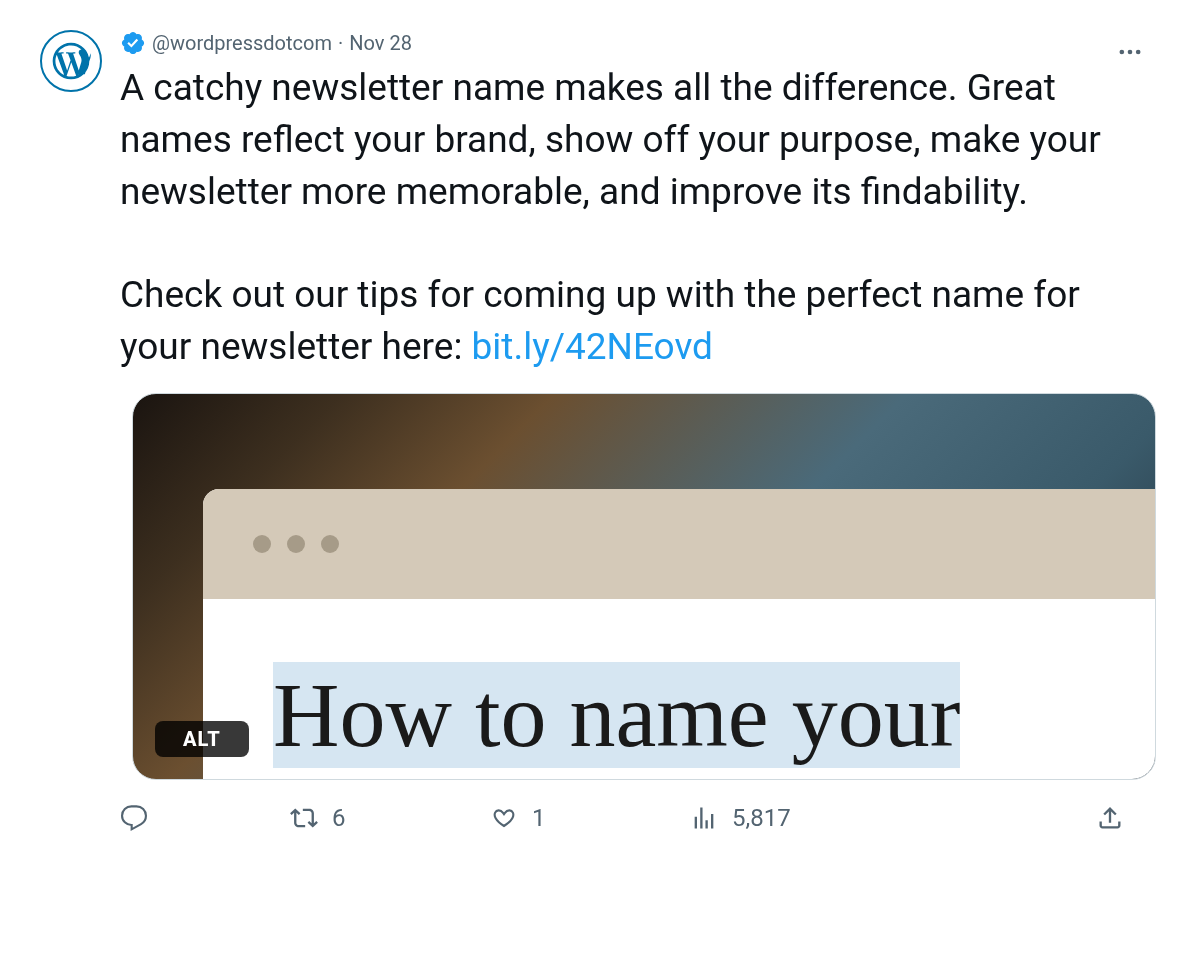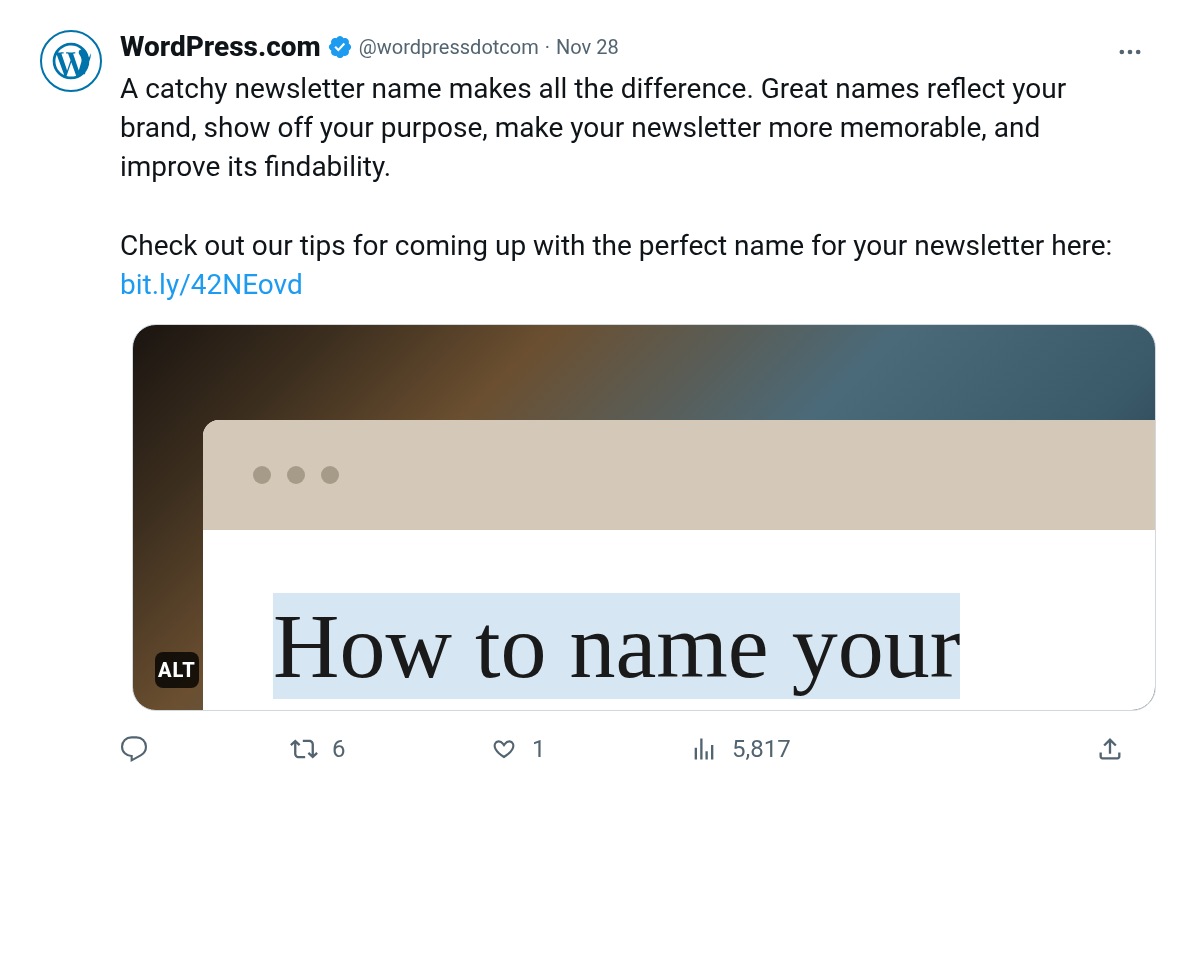--- a/index.html
+++ b/index.html
@@ -63,21 +63,21 @@
     .more-button {
       position: absolute;
       top: 8px;
       right: 0;
       color: #536471;
       display: flex;
       align-items: center;
       cursor: pointer;
     }
     .tweet-text {
-      font-size: 28px;
+      font-size: 37px;
       line-height: 1.4;
       color: #0f1419;
       margin-bottom: 20px;
       white-space: pre-wrap;
     }
     .link {
       color: #1d9bf0;
       text-decoration: none;
     }
     .card-image {
@@ -136,21 +136,21 @@
       height: 60px;
     }
     .alt-badge {
       position: absolute;
       left: 22px;
       bottom: 22px;
       background: rgba(0,0,0,0.78);
       color: #fff;
       font-size: 20px;
       font-weight: 800;
-      padding: 6px 3px;
+      padding: 6px 28px;
       border-radius: 8px;
       letter-spacing: 1px;
     }
     .actions-row {
       display: flex;
       align-items: center;
       margin-top: 24px;
       color: #536471;
       font-size: 24px;
     }
@@ -176,21 +176,20 @@
 <article class="tweet">
 
   <div class="avatar">
     <svg viewBox="0 0 24 24" fill="currentColor">
       <path d="M12 2C6.486 2 2 6.486 2 12s4.486 10 10 10 10-4.486 10-10S17.514 2 12 2zM3.5 12c0-1.232.264-2.402.735-3.459l4.055 11.114C5.42 18.278 3.5 15.368 3.5 12zm8.5 8.5c-.834 0-1.64-.122-2.401-.346l2.551-7.411 2.613 7.158c.017.042.038.081.06.119A8.474 8.474 0 0 1 12 20.5zm1.172-12.485c.512-.027.973-.081.973-.081.458-.054.404-.727-.054-.701 0 0-1.376.108-2.265.108-.835 0-2.239-.108-2.239-.108-.459-.026-.513.674-.054.701 0 0 .434.054.892.081l1.324 3.629-1.86 5.579-3.096-9.208c.512-.027.973-.081.973-.081.458-.054.403-.727-.055-.701 0 0-1.376.108-2.265.108-.16 0-.347-.004-.547-.01C6.418 4.97 9.03 3.5 12 3.5c2.213 0 4.228.846 5.74 2.232-.037-.002-.072-.007-.11-.007-.835 0-1.427.727-1.427 1.509 0 .701.404 1.293.835 1.994.323.566.701 1.294.701 2.344 0 .727-.28 1.572-.647 2.748l-.848 2.833-3.072-9.138zm6.362 11.238l2.597-7.506c.485-1.213.646-2.182.646-3.045 0-.313-.021-.603-.057-.874A8.469 8.469 0 0 1 20.5 12c0 3.135-1.697 5.874-4.222 7.354-.098-.033-.195-.068-.291-.104l.057.003z"></path>
     </svg>
   </div>
 
   <div class="tweet-body">
     <div class="header-row">
-      <span class="display-name">WordPress.com</span>
       <span class="verified-badge">
         <svg viewBox="0 0 24 24" fill="currentColor">
             <path d="M22.25 12c0-1.43-.88-2.67-2.19-3.34.46-1.39.2-2.9-.81-3.91s-2.52-1.27-3.91-.81c-.66-1.31-1.91-2.19-3.34-2.19s-2.67.88-3.33 2.19c-1.4-.46-2.91-.2-3.92.81s-1.26 2.52-.8 3.91c-1.31.67-2.2 1.91-2.2 3.34s.89 2.67 2.2 3.34c-.46 1.39-.21 2.9.8 3.91s2.52 1.26 3.91.81c.67 1.31 1.91 2.19 3.34 2.19s2.68-.88 3.34-2.19c1.39.45 2.9.2 3.91-.81s1.27-2.52.81-3.91c1.31-.67 2.19-1.91 2.19-3.34zm-11.71 4.2L6.8 12.46l1.41-1.42 2.26 2.26 4.8-5.23 1.47 1.36-6.2 6.77z"></path>
           </svg>
       </span>
       <span class="handle">@wordpressdotcom</span>
       <span class="dot">·</span>
       <span class="date">Nov 28</span>
     </div>
 

